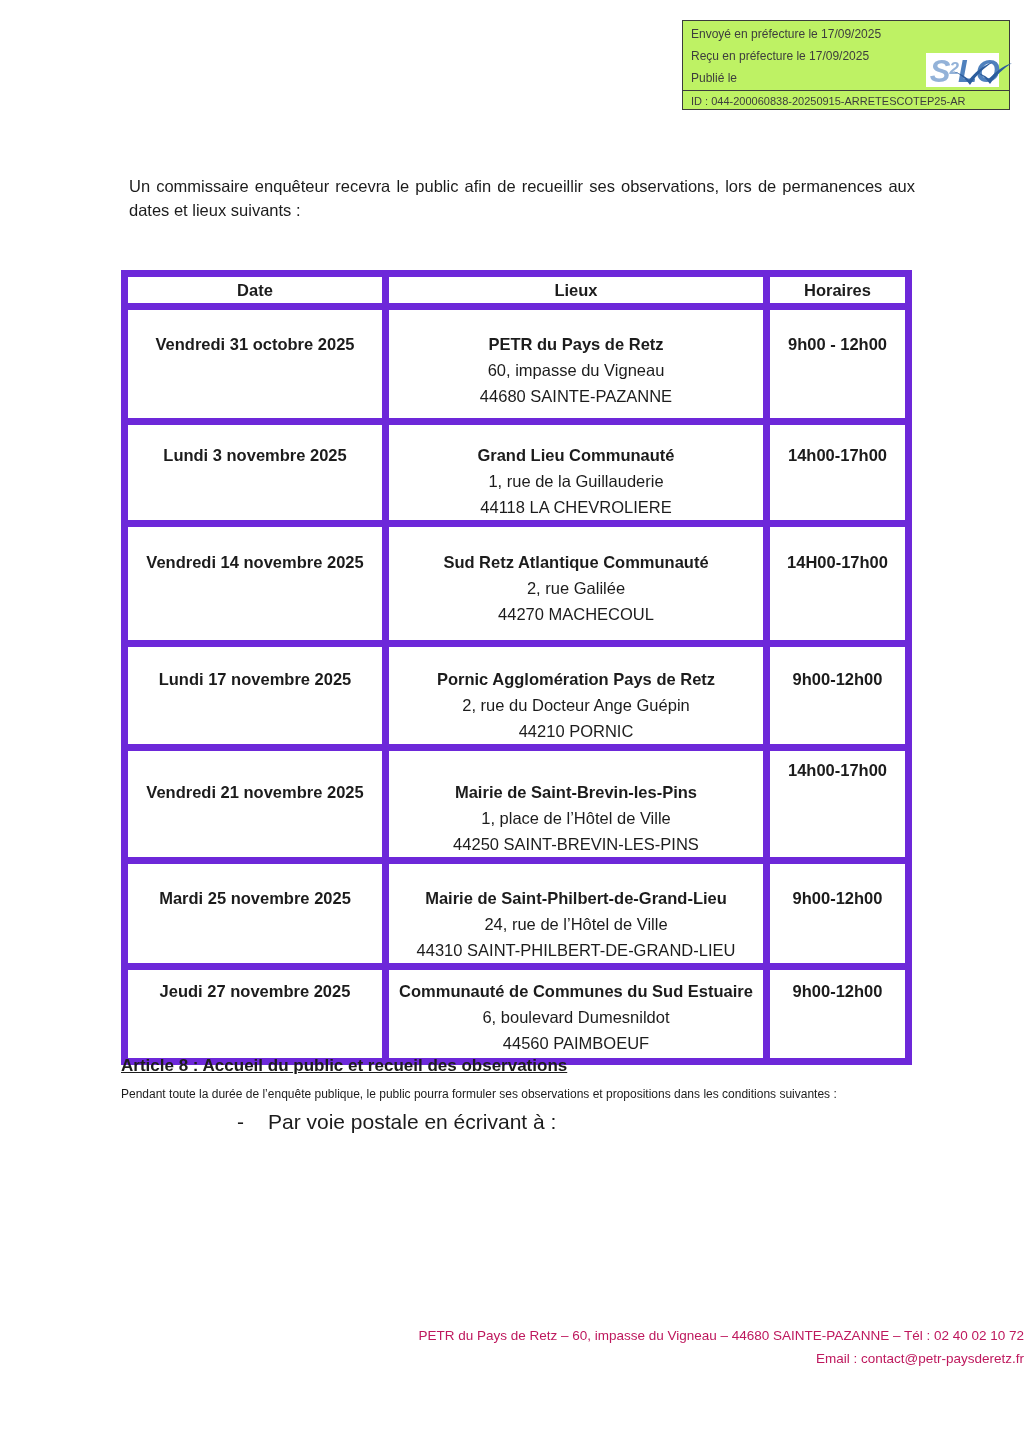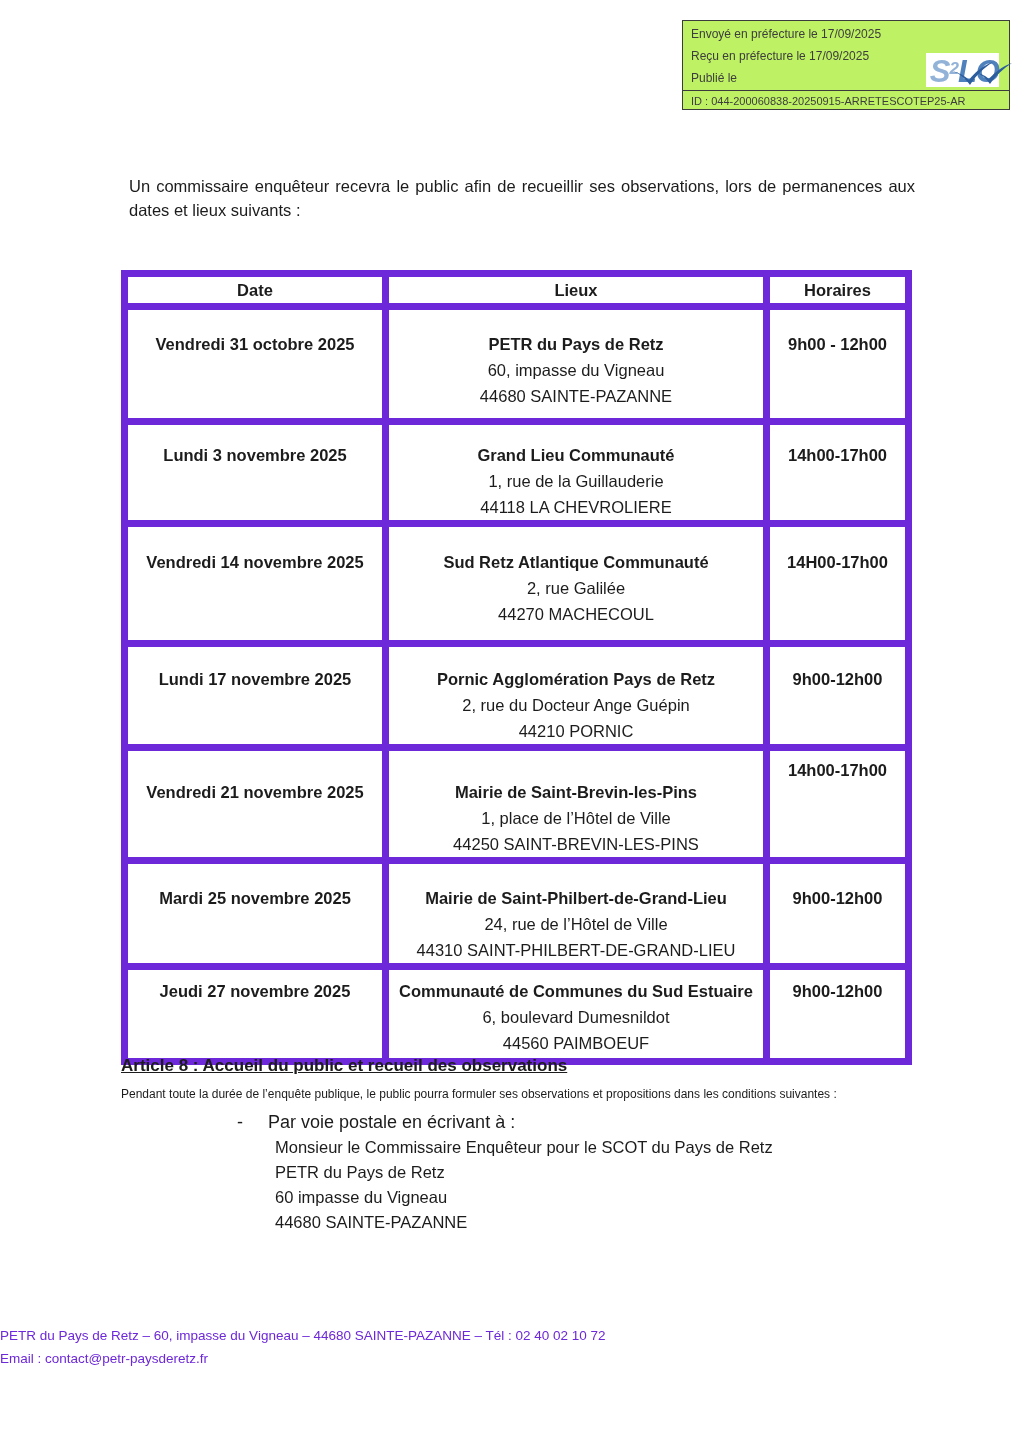--- a/index.html
+++ b/index.html
@@ -78,28 +78,28 @@
   
   .article8{position:absolute;left:121px;top:1052px;width:786px;}
   .article-heading{
     margin:0;font-size:17px;font-weight:bold;
     text-decoration:underline;line-height:27px;
   }
   .article-paragraph{
     margin:2px 0 0 0;text-align:justify;
     font-size:12px;line-height:27px;
   }
-  .bullet{padding-left:116px;font-size:18px;line-height:26px;margin-top:1px;}
+  .bullet{padding-left:116px;font-size:21px;line-height:26px;margin-top:1px;}
   .bullet .dash{display:inline-block;width:31px;}
   .postal-address{padding-left:154px;font-size:16.5px;line-height:25px;}
 
   
   .page-footer{
     position:absolute;left:0;top:1324px;width:1024px;
-    text-align:left;font-size:13.5px;line-height:23px;color:#6d28d9;
+    text-align:right;font-size:13.5px;line-height:23px;color:#be185d;
   }
 </style>
 </head>
 <body>
 
 <div class="page">
 
   <div class="stamp">
     <div class="stamp-line">Envoyé en préfecture le 17/09/2025</div>
     <div class="stamp-line">Reçu en préfecture le 17/09/2025</div>
@@ -195,26 +195,20 @@
         </tr>
       </tbody>
   </table>
 
   <section class="article8">
     <h2 class="article-heading">Article 8 : Accueil du public et recueil des observations</h2>
     <p class="article-paragraph">Pendant toute la durée de l’enquête publique, le public pourra formuler ses observations et propositions dans les conditions suivantes :</p>
     <div class="bullet">
       <span class="dash">-</span><span>Par voie postale en écrivant à :</span>
     </div>
-    <div class="postal-address" id="postal-address">
-        <div>Monsieur le Commissaire Enquêteur pour le SCOT du Pays de Retz</div>
-        <div>PETR du Pays de Retz</div>
-        <div>60 impasse du Vigneau</div>
-        <div>44680 SAINTE-PAZANNE</div>
-      </div>
   </section>
 
   <footer class="page-footer">
     <div>PETR du Pays de Retz – 60, impasse du Vigneau – 44680 SAINTE-PAZANNE – Tél : 02 40 02 10 72</div>
     <div>Email : contact@petr-paysderetz.fr</div>
   </footer>
 
 </div>
 
 </body></html>

